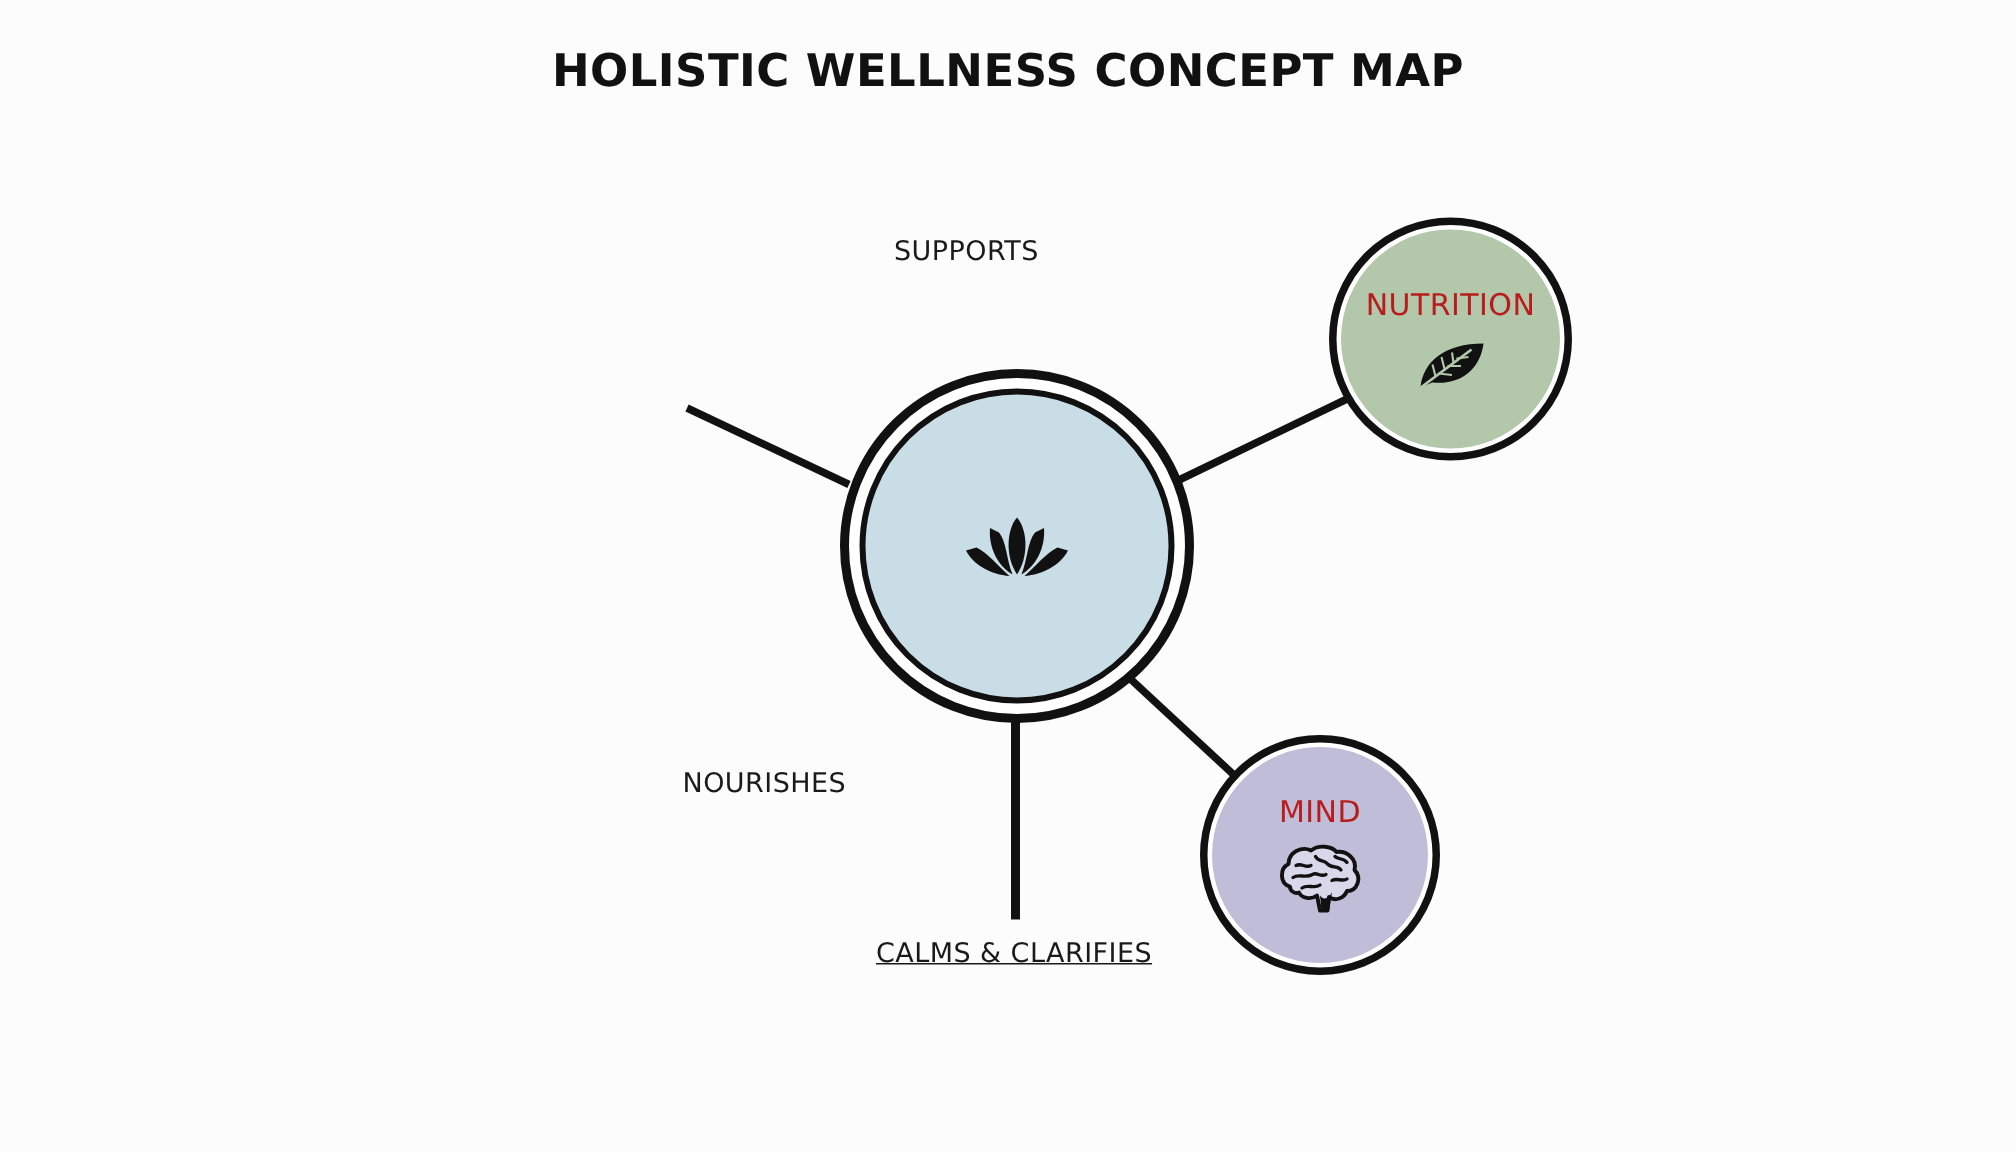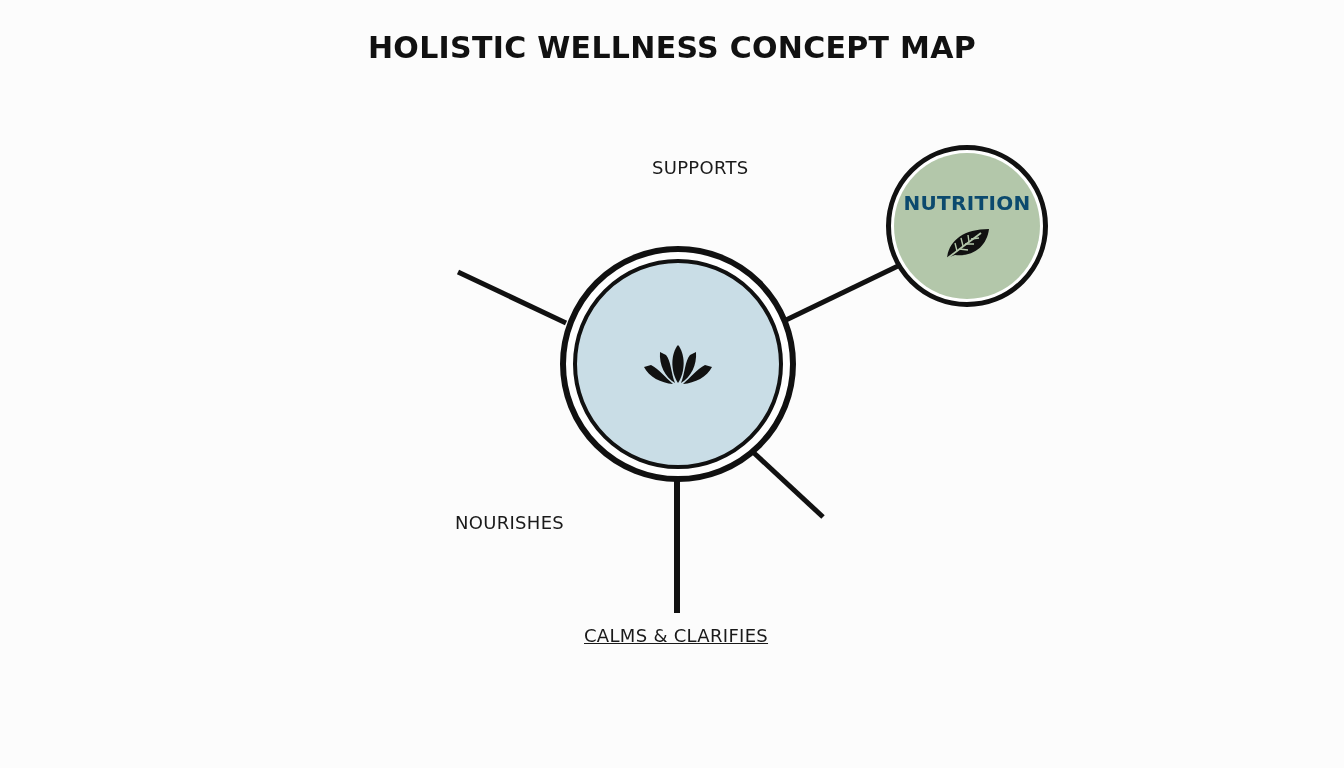--- a/index.html
+++ b/index.html
@@ -45,22 +45,22 @@
     .node .inner {
       position: absolute;
       left: 3px; top: 3px; right: 3px; bottom: 3px;
       border-radius: 50%;
       display: flex;
       flex-direction: column;
       align-items: center;
       justify-content: center;
     }
     .node-label {
-      font-weight: bold;
-      color: #0c4a6e;
+      font-weight: normal;
+      color: #b91c1c;
       font-size: 20px;
       letter-spacing: 0.3px;
     }
     .node-water { left: 306px; top: 154px; width: 160px; height: 160px; }
     .node-nutrition { left: 886px; top: 145px; width: 162px; height: 162px; }
     .node-mind { left: 800px; top: 490px; width: 160px; height: 160px; }
     .node-wellness {
       left: 560px; top: 246px; width: 236px; height: 236px;
       border-width: 6px;
     }
@@ -97,30 +97,40 @@
     <div class="inner" style="background:#b3c7aa;">
       <div class="node-label" style="margin-bottom:10px;">NUTRITION</div>
       <svg class="icon" width="52" height="36" viewBox="0 0 52 36">
         <path d="M6 33 C8 16 22 4 48 4 C46 20 34 32 14 30 Z" fill="#111"></path>
         <path d="M4 35 L40 8" stroke="#b3c7aa" stroke-width="1.8" fill="none"></path>
         <path d="M16 26 L14 18 M22 21 L20 13 M28 17 L27 10 M18 24 L27 25 M24 19 L33 19 M30 14 L38 13" stroke="#b3c7aa" stroke-width="1.4" fill="none"></path>
       </svg>
     </div>
   </div>
 
+  <div class="node node-mind">
+    <div class="inner" style="background:#c0bdd8;">
+      <div class="node-label" style="margin-bottom:8px;">MIND</div>
+      <svg class="icon" width="60" height="50" viewBox="0 0 60 50">
+        <path d="M10 30 C3 28 3 18 9 15 C9 7 18 3 24 6 C29 2 38 3 41 7 C48 6 55 12 53 19 C58 24 55 33 48 33 C46 38 40 40 36 37 L35 46 L30 46 L28 36 C24 39 18 38 16 34 C13 35 10 33 10 30 Z" fill="#d9d7ea" stroke="#111" stroke-width="2.6" stroke-linejoin="round"></path>
+        <path d="M14 16 C18 14 20 18 24 16 M12 24 C16 21 20 25 25 22 C28 20 30 24 34 22 M27 10 C29 14 33 12 35 15 C38 18 42 16 44 19 M18 31 C22 28 26 32 30 29 M38 26 C41 24 45 27 48 25 M40 10 C42 12 46 11 48 14" stroke="#111" stroke-width="2.2" fill="none" stroke-linecap="round"></path>
+        <path d="M30 36 C33 40 36 37 38 34 L36 46 L31 46 Z" fill="#111"></path>
+      </svg>
+    </div>
+  </div>
 
   <div class="node node-wellness">
     <div class="inner" style="background:#c9dde6;">
       <svg class="icon" width="74" height="42" viewBox="0 0 74 42">
         <path d="M37 2 C30 10 29 28 37 40 C45 28 44 10 37 2 Z" fill="#111"></path>
         <path d="M19 9 C18 22 24 34 34 40 C30 30 30 18 25 12 Z" fill="#111"></path>
         <path d="M55 9 C56 22 50 34 40 40 C44 30 44 18 49 12 Z" fill="#111"></path>
         <path d="M3 24 C8 34 20 40 32 41 C24 34 18 26 10 22 Z" fill="#111"></path>
         <path d="M71 24 C66 34 54 40 42 41 C50 34 56 26 64 22 Z" fill="#111"></path>
       </svg>
     </div>
   </div>
 
-  <div class="edge-label" style="left:652px; top:157px;">SUPPORTS</div>
+  <div class="edge-label" style="left:596px; top:157px;">SUPPORTS</div>
   <div class="edge-label" style="left:455px; top:480px;margin-top:32px;">NOURISHES</div>
   <div class="edge-label" style="left:584px; top:625px;text-decoration:underline;">CALMS &amp; CLARIFIES</div>
 
 </div>
 
 </body></html>

